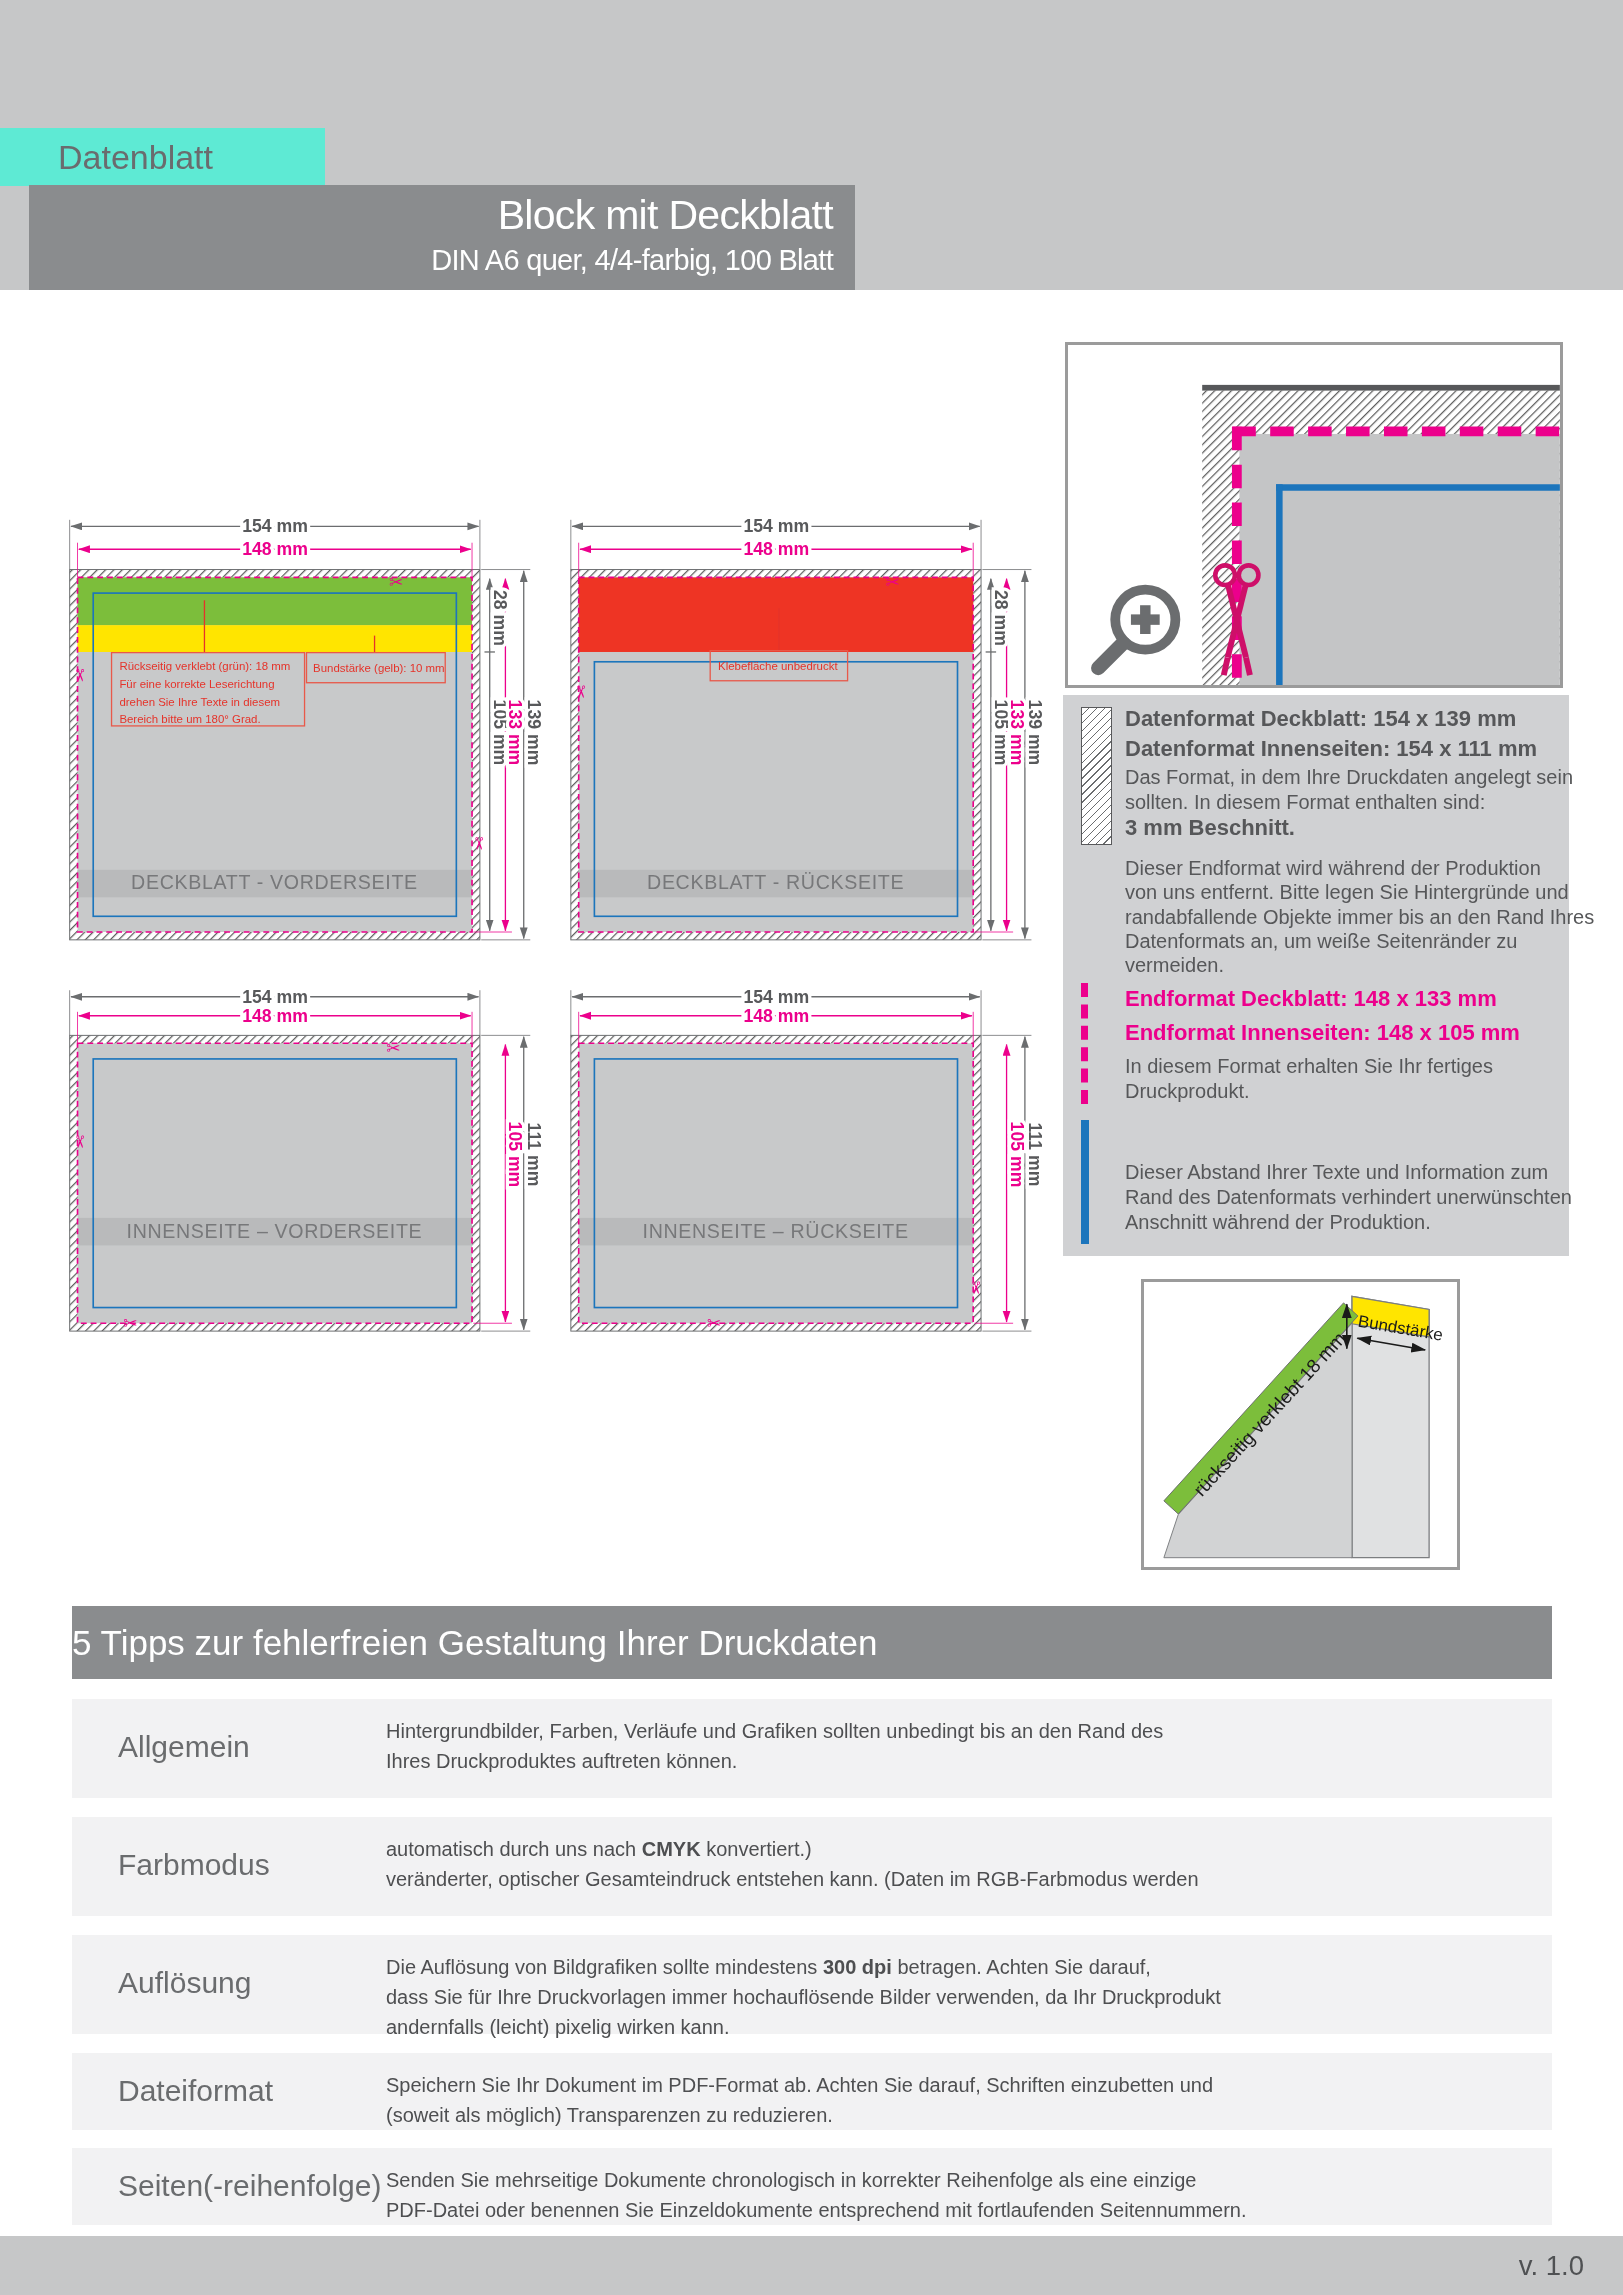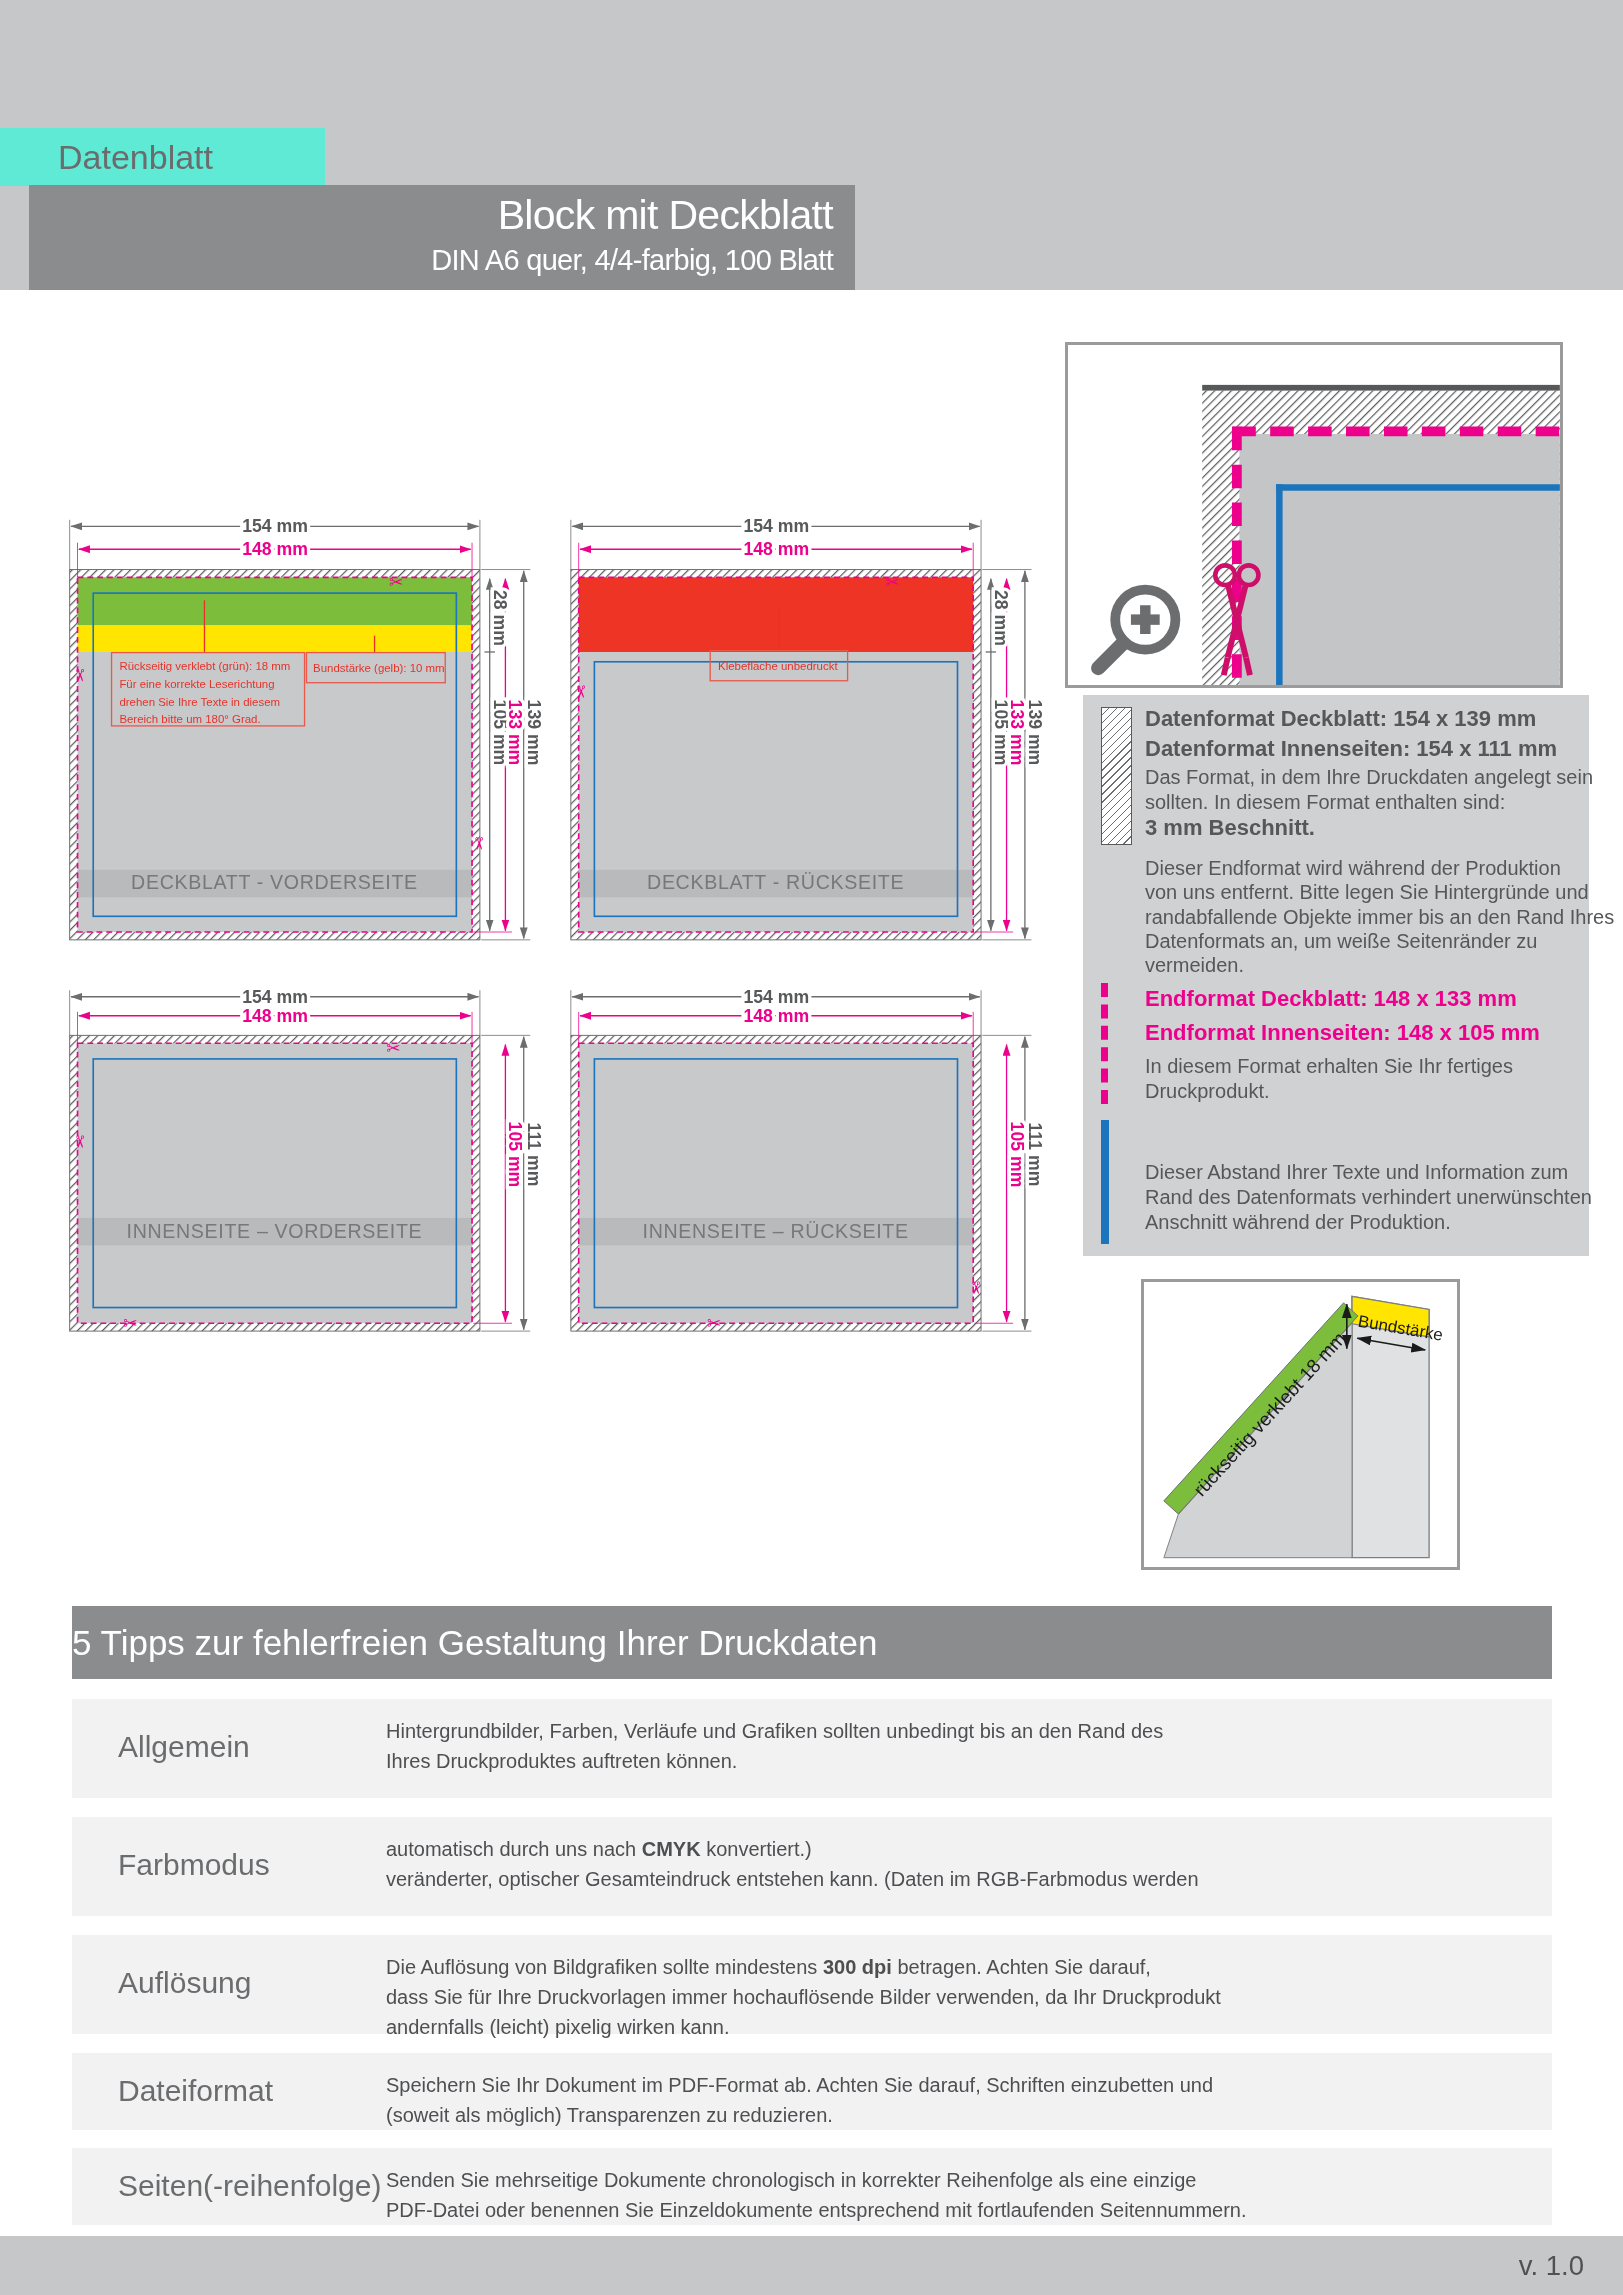--- a/index.html
+++ b/index.html
@@ -12,21 +12,21 @@
   .title-band .t1{position:absolute;right:22px;top:6.5px;font-size:41px;letter-spacing:-0.7px;}
   .title-band .t2{position:absolute;right:22px;top:59px;font-size:29px;letter-spacing:-0.7px;}
   svg text{font-family:"Liberation Sans",sans-serif;}
   .diagrams{position:absolute;left:0;top:510px;}
   .dim{font-size:27px;fill:#58595B;paint-order:stroke;stroke:#ffffff;stroke-width:10px;font-weight:bold;}
   .dimp{fill:var(--pink,#EC008C);}
   .ann{font-size:17.5px;fill:#E5332A;}
   .sheetlabel{font-size:30px;fill:#77787A;letter-spacing:1px;}
   .sc{font-size:26px;fill:var(--pink,#EC008C);}
   .zoom-box{position:absolute;left:1065px;top:342px;width:492px;height:340px;background:#fff;border:3.3px solid #9B9B9B;}
-  .info-panel{position:absolute;left:1063px;top:695px;width:506px;height:561px;background:#D0D1D3;margin-left:20px;}
+  .info-panel{position:absolute;left:1063px;top:695px;width:506px;height:561px;background:#D0D1D3;}
   .info-panel .swatch{position:absolute;left:18.3px;top:11.8px;width:29px;height:136px;border:1.3px solid #58595B;background:repeating-linear-gradient(135deg,#fff 0 4.6px,#6B6D6F 4.6px 5.6px);}
   .ip-b{position:absolute;left:62px;font-size:22px;font-weight:bold;color:#565759;white-space:nowrap;}
   .ip-r{position:absolute;left:62px;font-size:20px;color:#565759;white-space:nowrap;}
   .ip-pb{position:absolute;left:62px;font-size:22px;font-weight:bold;color:var(--pink,#EC008C);white-space:nowrap;}
   .pink-bar{position:absolute;left:18.3px;top:288px;height:121px;width:0;border-left:7.9px dashed var(--pink,#EC008C);}
   .blue-bar{position:absolute;left:18.3px;top:425px;height:124px;width:7.9px;background:var(--blue,#1C75BC);}
   .ip-bluet{position:absolute;left:62px;top:423px;font-size:26px;font-weight:bold;color:var(--blue,#1C75BC);white-space:nowrap;}
   .ip-bluet .sfx{font-size:21px;font-weight:normal;}
   .bund-box{position:absolute;left:1141px;top:1279px;width:313px;height:285px;background:#fff;border:3.9px solid #9B9B9B;}
   .tips-banner{position:absolute;left:72px;top:1606px;width:1480px;height:73px;background:var(--band,#8A8C8E);display:flex;align-items:center;}

